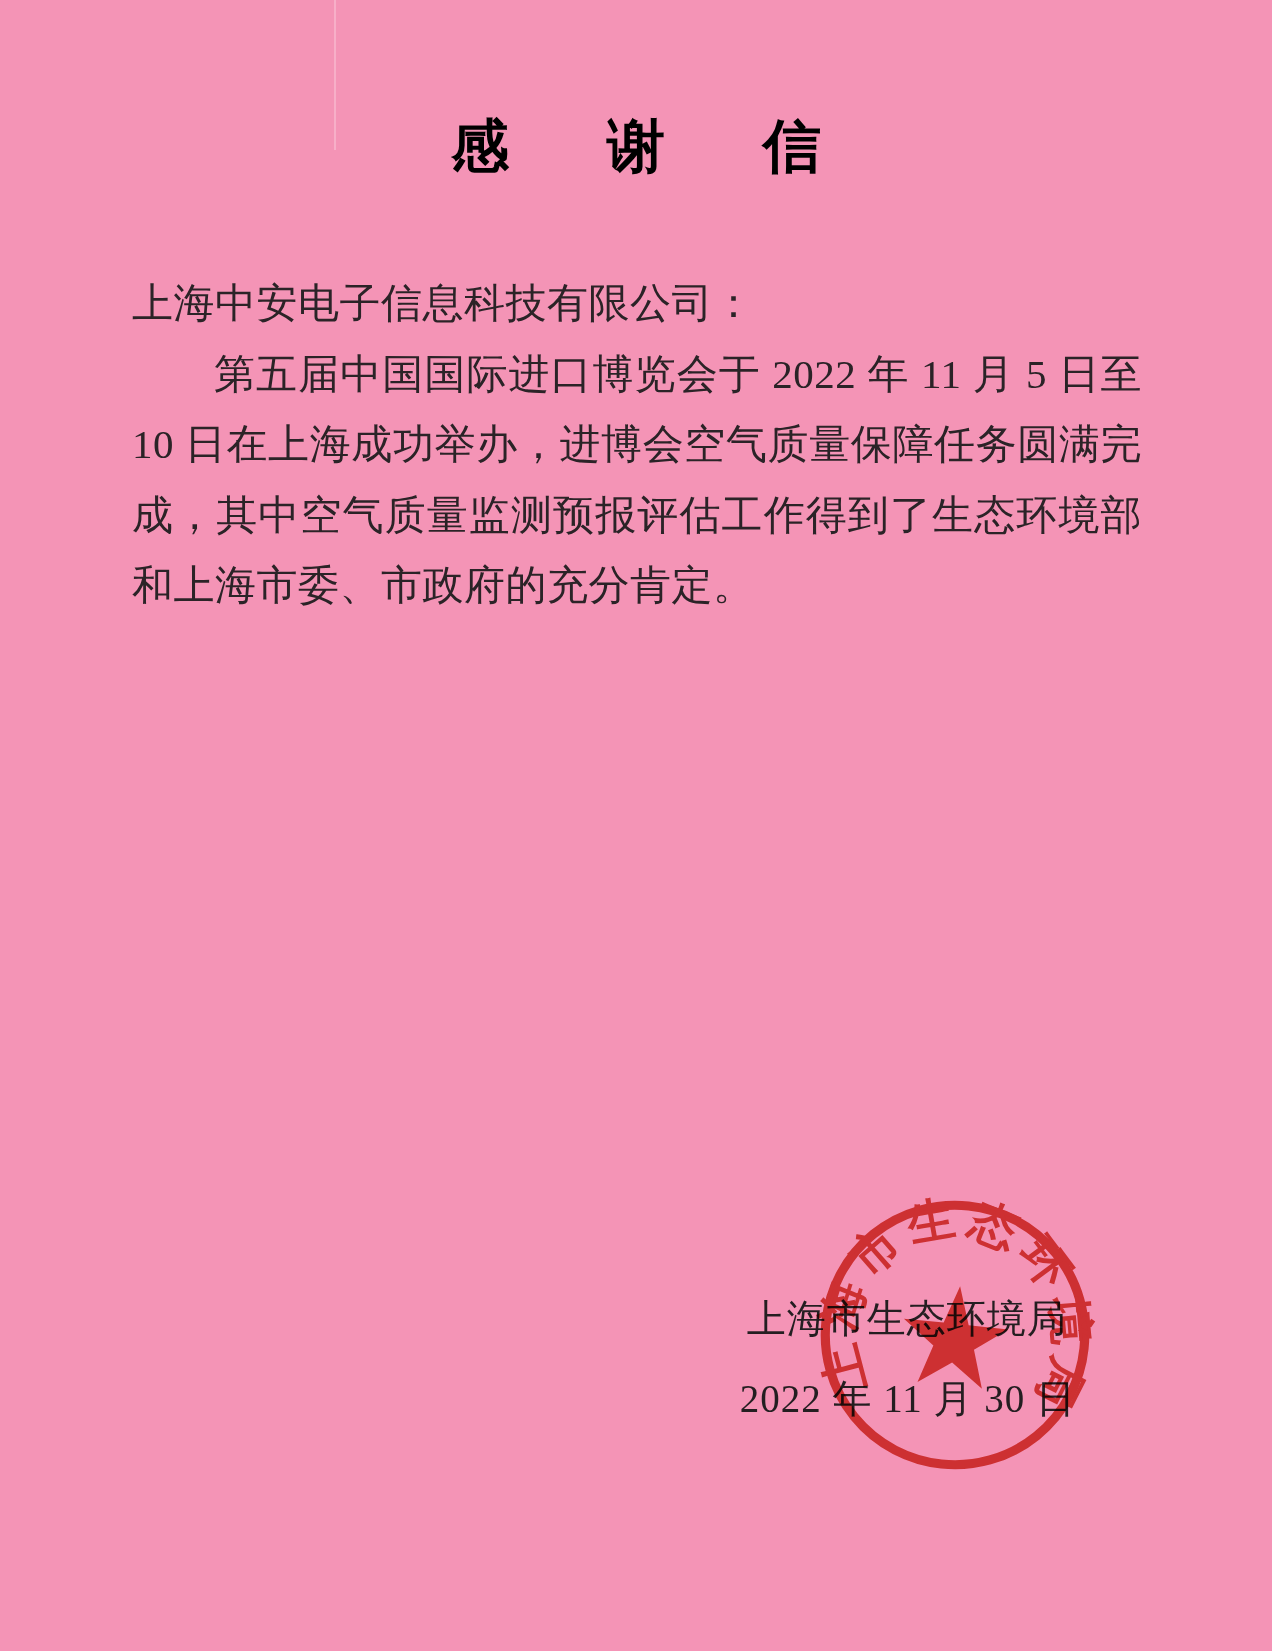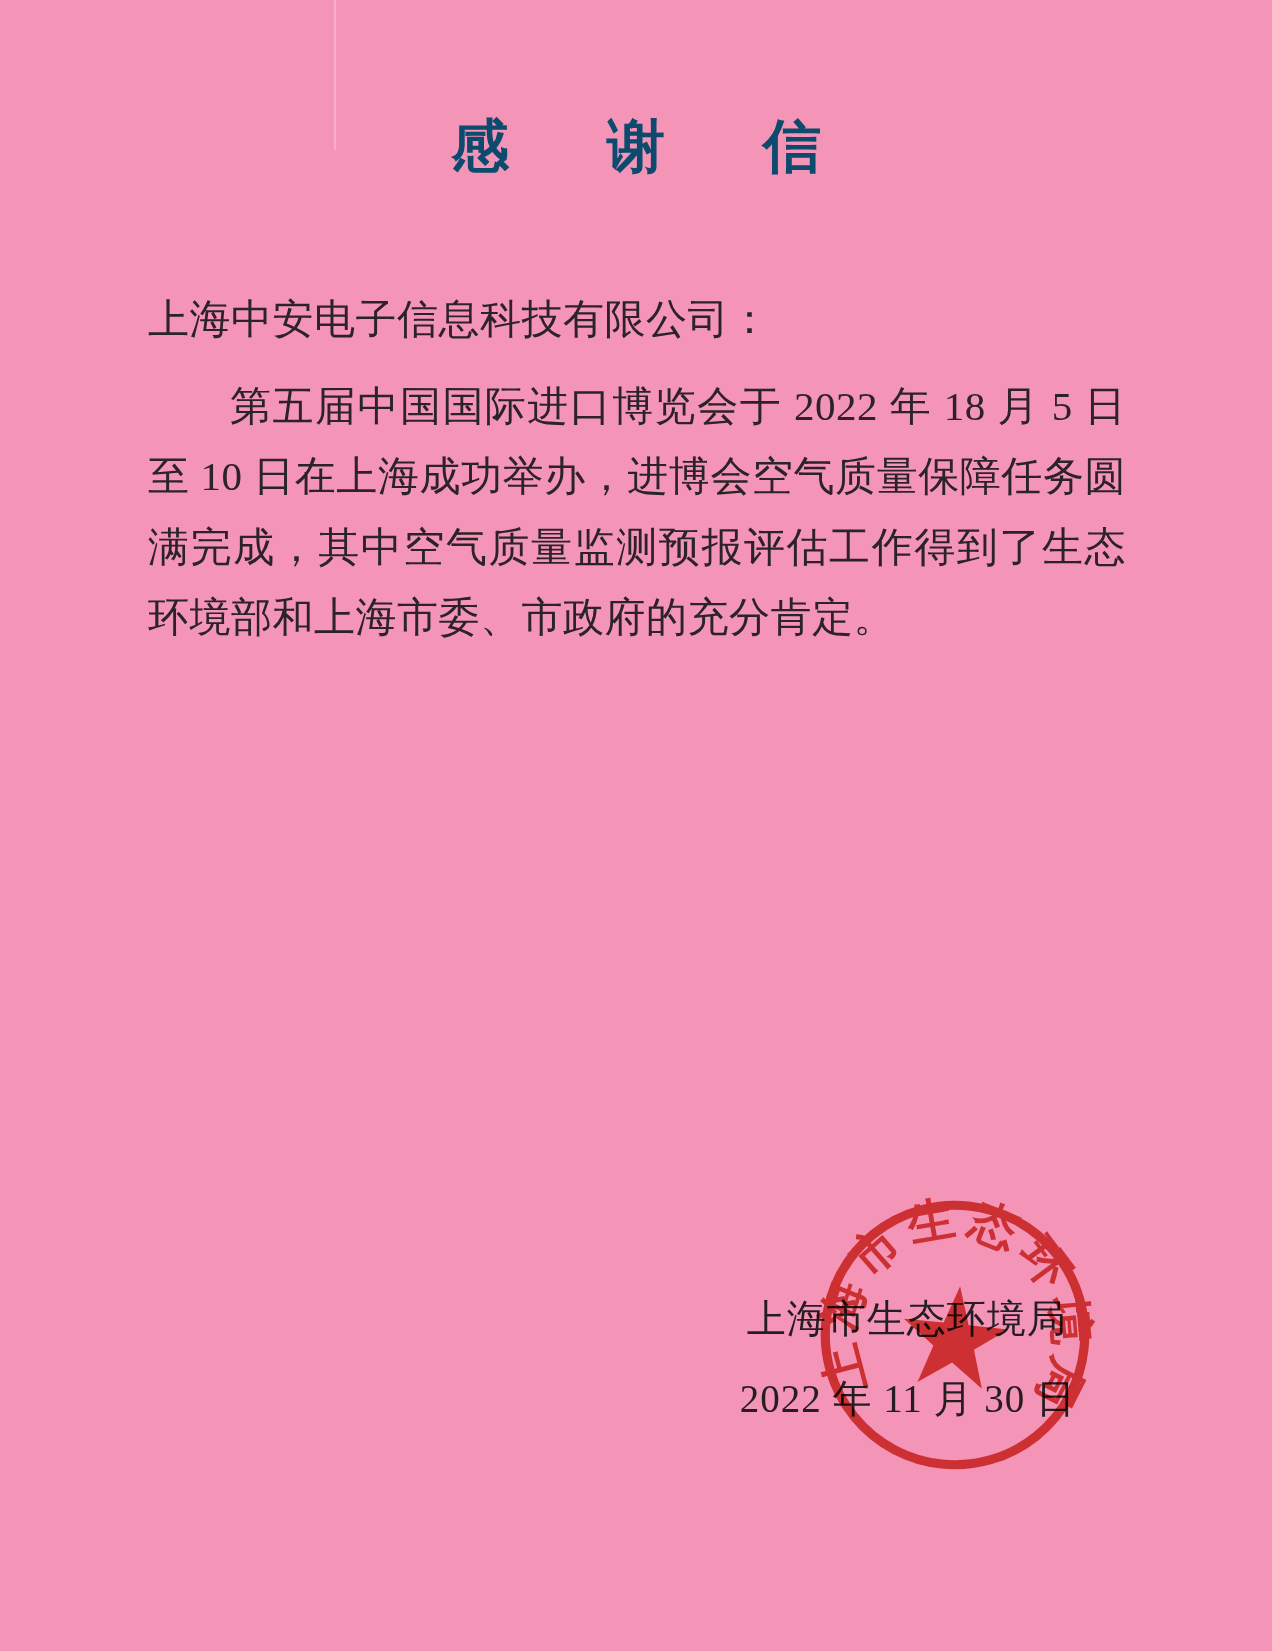--- a/index.html
+++ b/index.html
@@ -27,34 +27,34 @@
     background: rgba(255,255,255,0.25);
   }
   .title {
     margin: 0;
     padding-top: 108px;
     text-align: center;
     font-size: 58px;
     font-weight: bold;
     letter-spacing: 0.72em;
     text-indent: 0.72em;
-    color: #0c4a6e;
+    color: #000000;
   }
   .body-text {
     position: absolute;
     left: 132px;
     top: 268px;
     width: 1010px;
     font-size: 41px;
     line-height: 70.5px;
     letter-spacing: 0.5px;
     text-align: justify;
   }
   .body-text p {
-    margin: 16px;
+    margin: 0;
   }
   .body-text p.indent {
     text-indent: 2em;
   }
   .sign-block {
     position: absolute;
     top: 1292px;
     right: 180px;
     text-align: center;
     font-size: 39px;
@@ -92,21 +92,21 @@
 <body>
 
 <div class="page">
 
   <div class="crease"></div>
 
   <h1 class="title">感 谢 信</h1>
 
   <div class="body-text">
     <p class="salutation">上海中安电子信息科技有限公司：</p>
-    <p class="indent">第五届中国国际进口博览会于 2022 年 18 月 5 日至 10 日在上海成功举办，进博会空气质量保障任务圆满完成，其中空气质量监测预报评估工作得到了生态环境部和上海市委、市政府的充分肯定。</p>
+    <p class="indent">第五届中国国际进口博览会于 2022 年 11 月 5 日至 10 日在上海成功举办，进博会空气质量保障任务圆满完成，其中空气质量监测预报评估工作得到了生态环境部和上海市委、市政府的充分肯定。</p>
   </div>
 
   <div class="sign-block">
     <p class="signature">上海市生态环境局</p>
     <p class="date">2022 年 11 月 30 日</p>
   </div>
 
   <div class="seal">
     <svg viewBox="0 0 280 280" width="286" height="286" xmlns="http://www.w3.org/2000/svg">
       <circle cx="140" cy="140" r="127" fill="none" stroke="#d23a2b" stroke-width="9"></circle>

